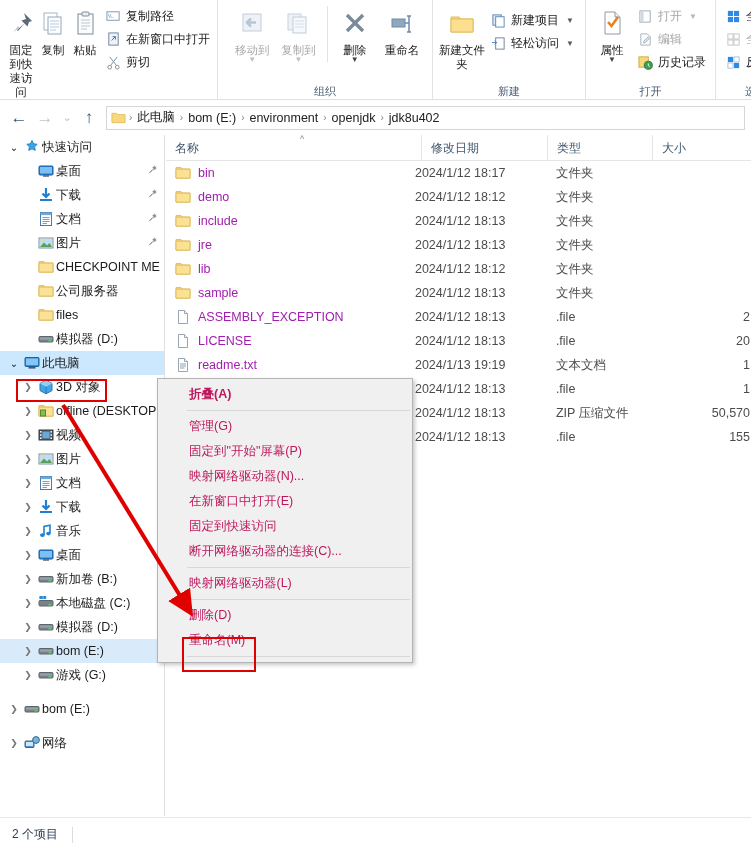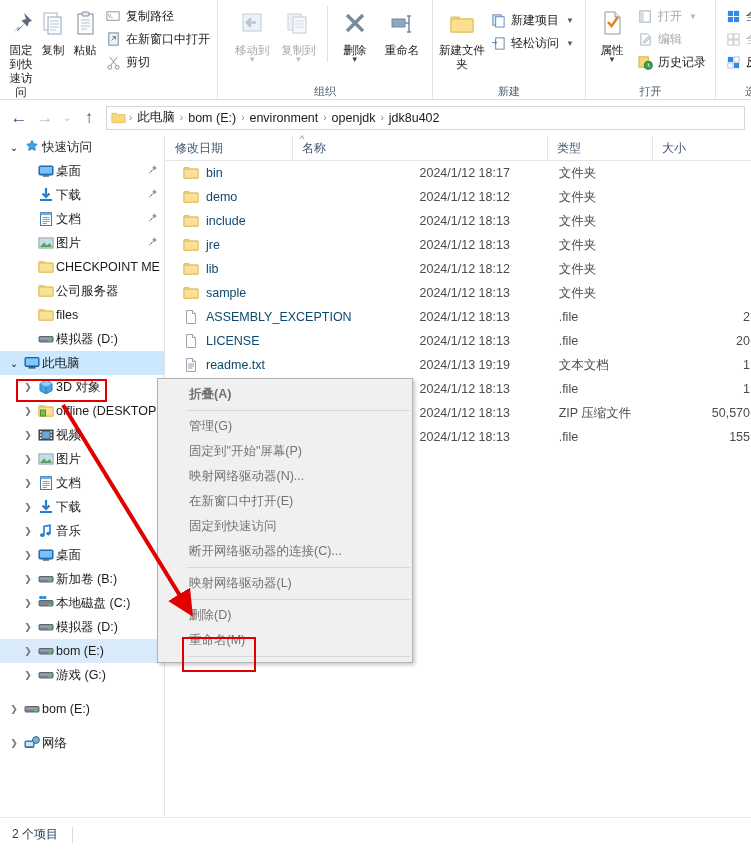--- a/index.html
+++ b/index.html
@@ -99,21 +99,21 @@
   
   .listpane { position: absolute; left: 166px; top: 135px; width: 585px; height: 681px; background: #fff; overflow:hidden;}
   .colhead {
     display: flex; height: 26px; align-items: center;
     border-bottom: 1px solid #e5e5e5; font-size: 12px; color: #40576e; position: relative;
   }
   .colhead .ch { padding-left: 9px; height: 26px; line-height: 26px; border-left: 1px solid #e5e5e5; cursor: default;}
   .colhead .ch:first-child { border-left: none; }
   .sortmark { position: absolute; left: 134px; top: -1px; font-size: 9px; color: #7b8a9a; }
   .frow { display: flex; align-items: center; height: 24px; font-size: 12.5px; cursor: default; }
-  .fname { width: 255px; display: flex; align-items: center; gap: 7px; padding-left: 9px; color: #0c4a6e; margin-left: 8px; }
+  .fname { width: 255px; display: flex; align-items: center; gap: 7px; padding-left: 9px; color: #a21caf; }
   .fdate { width: 126px; color: #4c4c4c; }
   .ftype { width: 105px; color: #4c4c4c; margin-left: 18px; }
   .fsize { width: 95px; color: #4c4c4c; text-align: right; padding-right: 1px; }
 
   
   .statusbar {
     position: absolute; left: 0; top: 817px; width: 751px; height: 34px;
     background: #ffffff; border-top: 1px solid #e8e8e8;
     display: flex; align-items: center; padding-left: 12px;
     font-size: 12px; color: #2c4158;
@@ -122,21 +122,21 @@
 
   
   .ctxmenu {
     position: absolute; left: 157px; top: 378px; width: 256px;
     background: #f0f0f0; border: 1px solid #b4b4b4;
     box-shadow: 2px 2px 4px rgba(0,0,0,0.22);
     padding: 3px 0 2px 0; z-index: 40;
   }
   .ctxitem {
     height: 25px; line-height: 25px; padding-left: 31px; font-size: 12.5px;
-    color: #737373; cursor: default; white-space: nowrap;
+    color: #be185d; cursor: default; white-space: nowrap;
   }
   .ctxitem.bold { font-weight: bold; }
   .ctxsep { height: 1px; background: #d7d7d7; margin: 3px 2px 3px 29px; }
 
   
   .annot-box { position: absolute; border: 2.5px solid #e00000; z-index: 60; pointer-events: none; }
   #annot-thispc { left: 16px; top: 379px; width: 91px; height: 23px; }
   #annot-props  { left: 182px; top: 637px; width: 74px; height: 35px; }
   .arrow-svg { position: absolute; left: 0; top: 0; width: 751px; height: 851px; z-index: 55; pointer-events: none; }
 </style>
@@ -735,22 +735,22 @@
             <rect x="2" y="7" width="7" height="4" fill="#cfe6f7"></rect>
             <circle cx="12" cy="5" r="3.4" fill="#6fb6e2" stroke="#35698f"></circle>
           </svg>
         </span>
         <span class="tlabel">网络</span>
       </div>
     </div>
 
   <div class="listpane">
     <div class="colhead">
+      <div class="ch" style="width:255px">名称</div>
       <div class="ch" style="width:126px">修改日期</div>
-      <div class="ch" style="width:255px">名称</div>
       <div class="ch" style="width:105px">类型</div>
       <div class="ch" style="width:95px">大小</div>
       <div class="sortmark">^</div>
     </div>
     <div id="filerows">
         <div class="frow">
           <div class="fname">
             <span style="display:flex;align-items:center">
               <svg width="16" height="16" viewBox="0 0 16 16">
                 <path d="M1 2.6h5l1.2 1.5H15v9H1z" fill="#f9d87c" stroke="#e0bd5c"></path>

